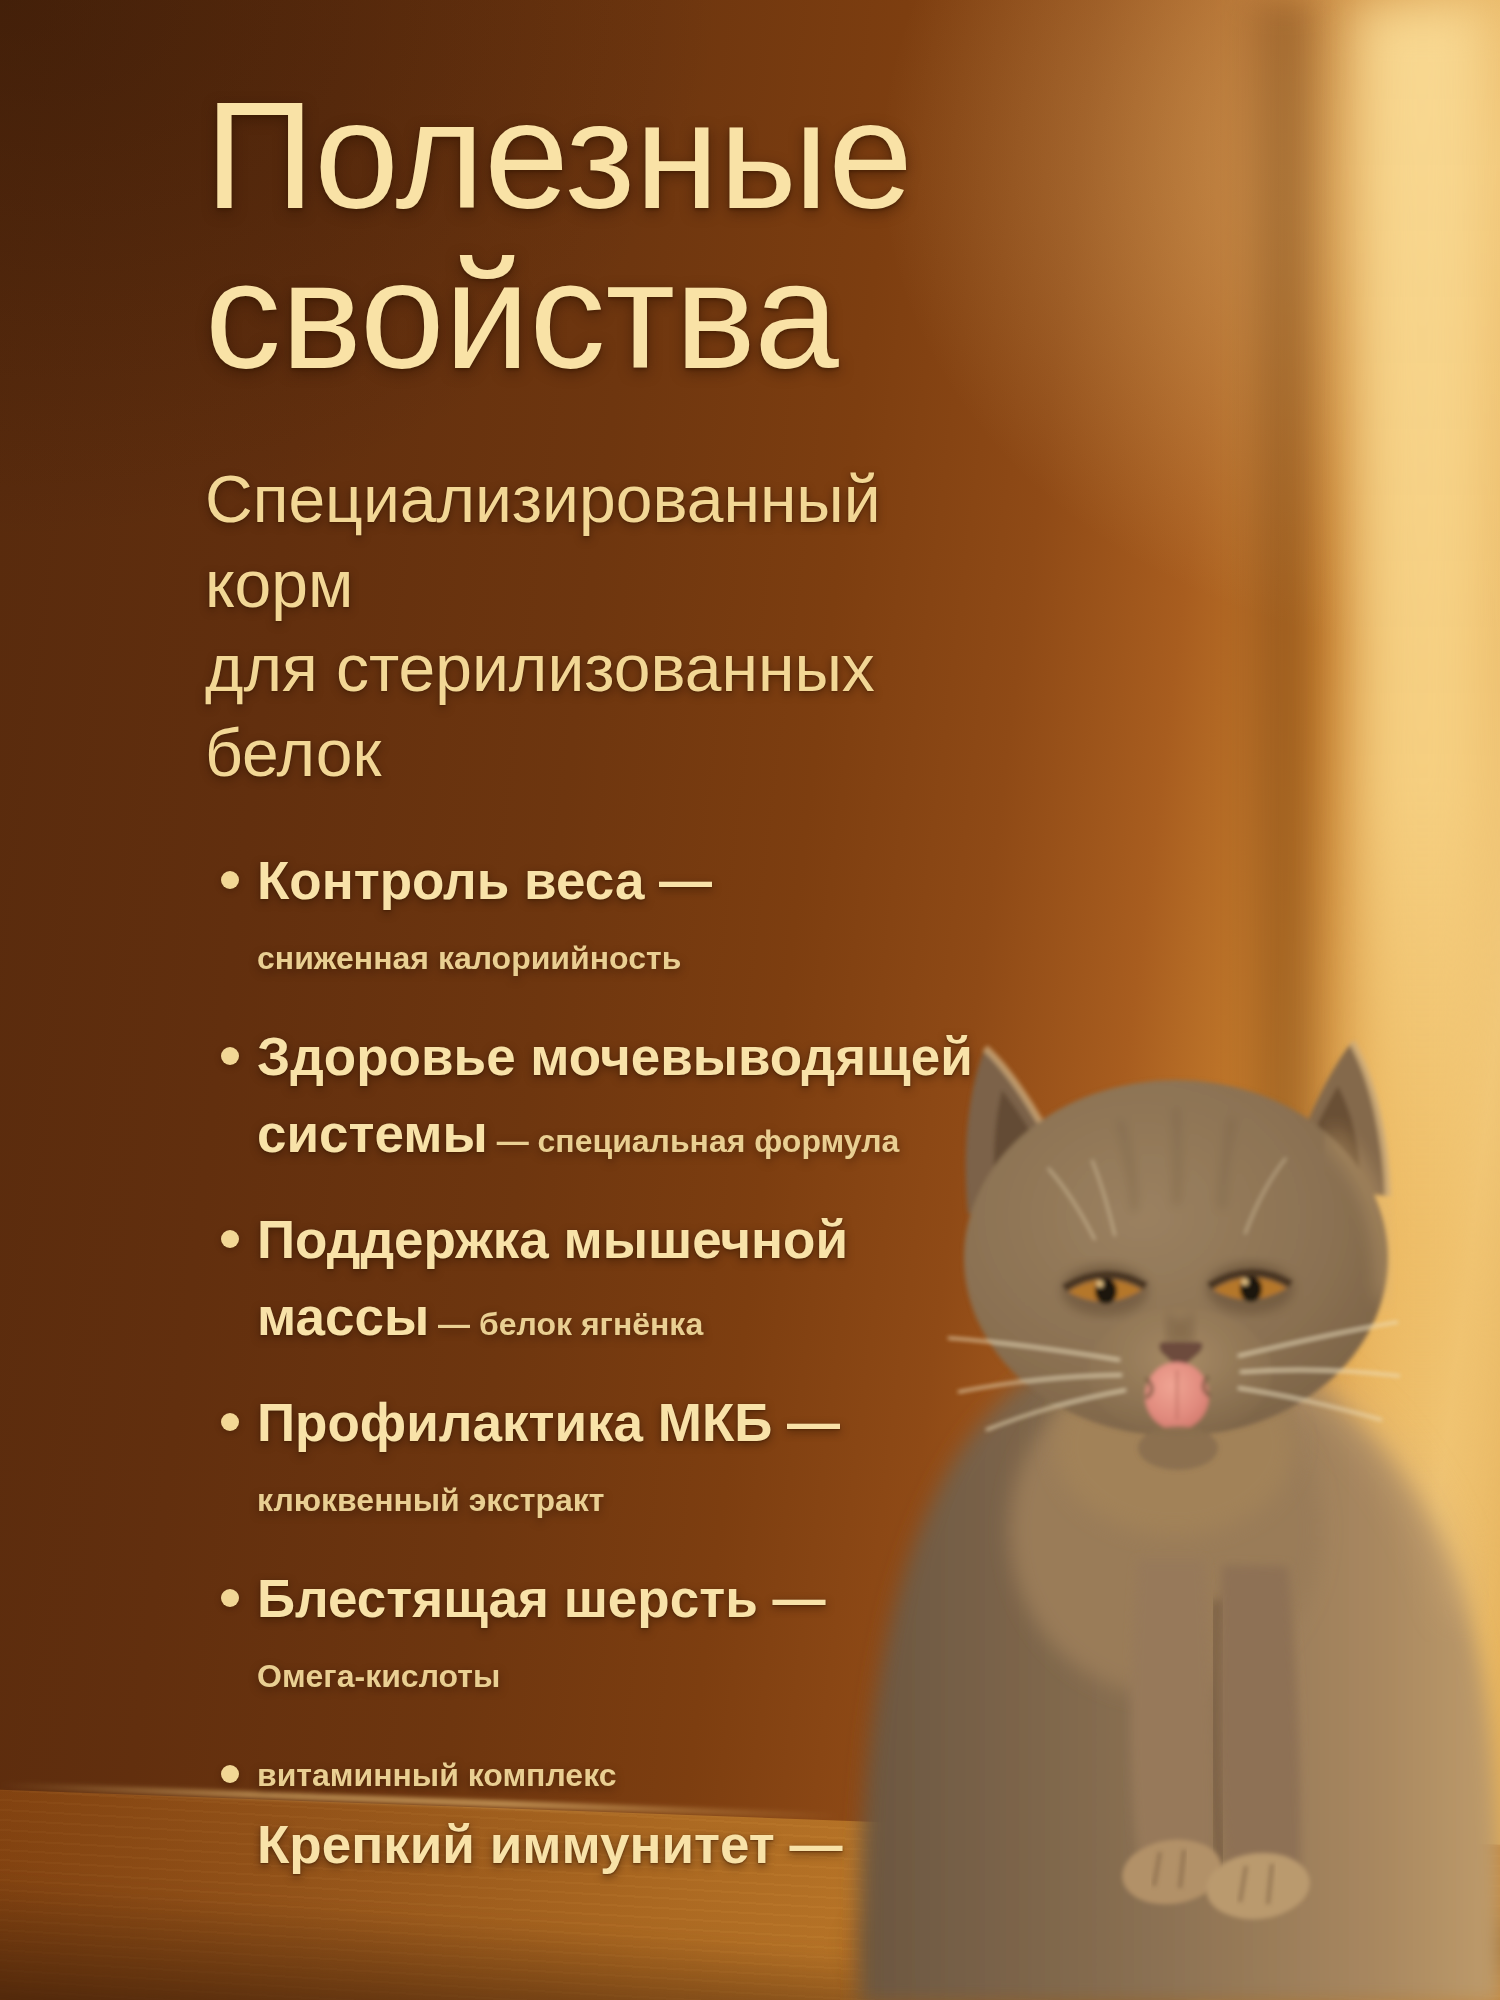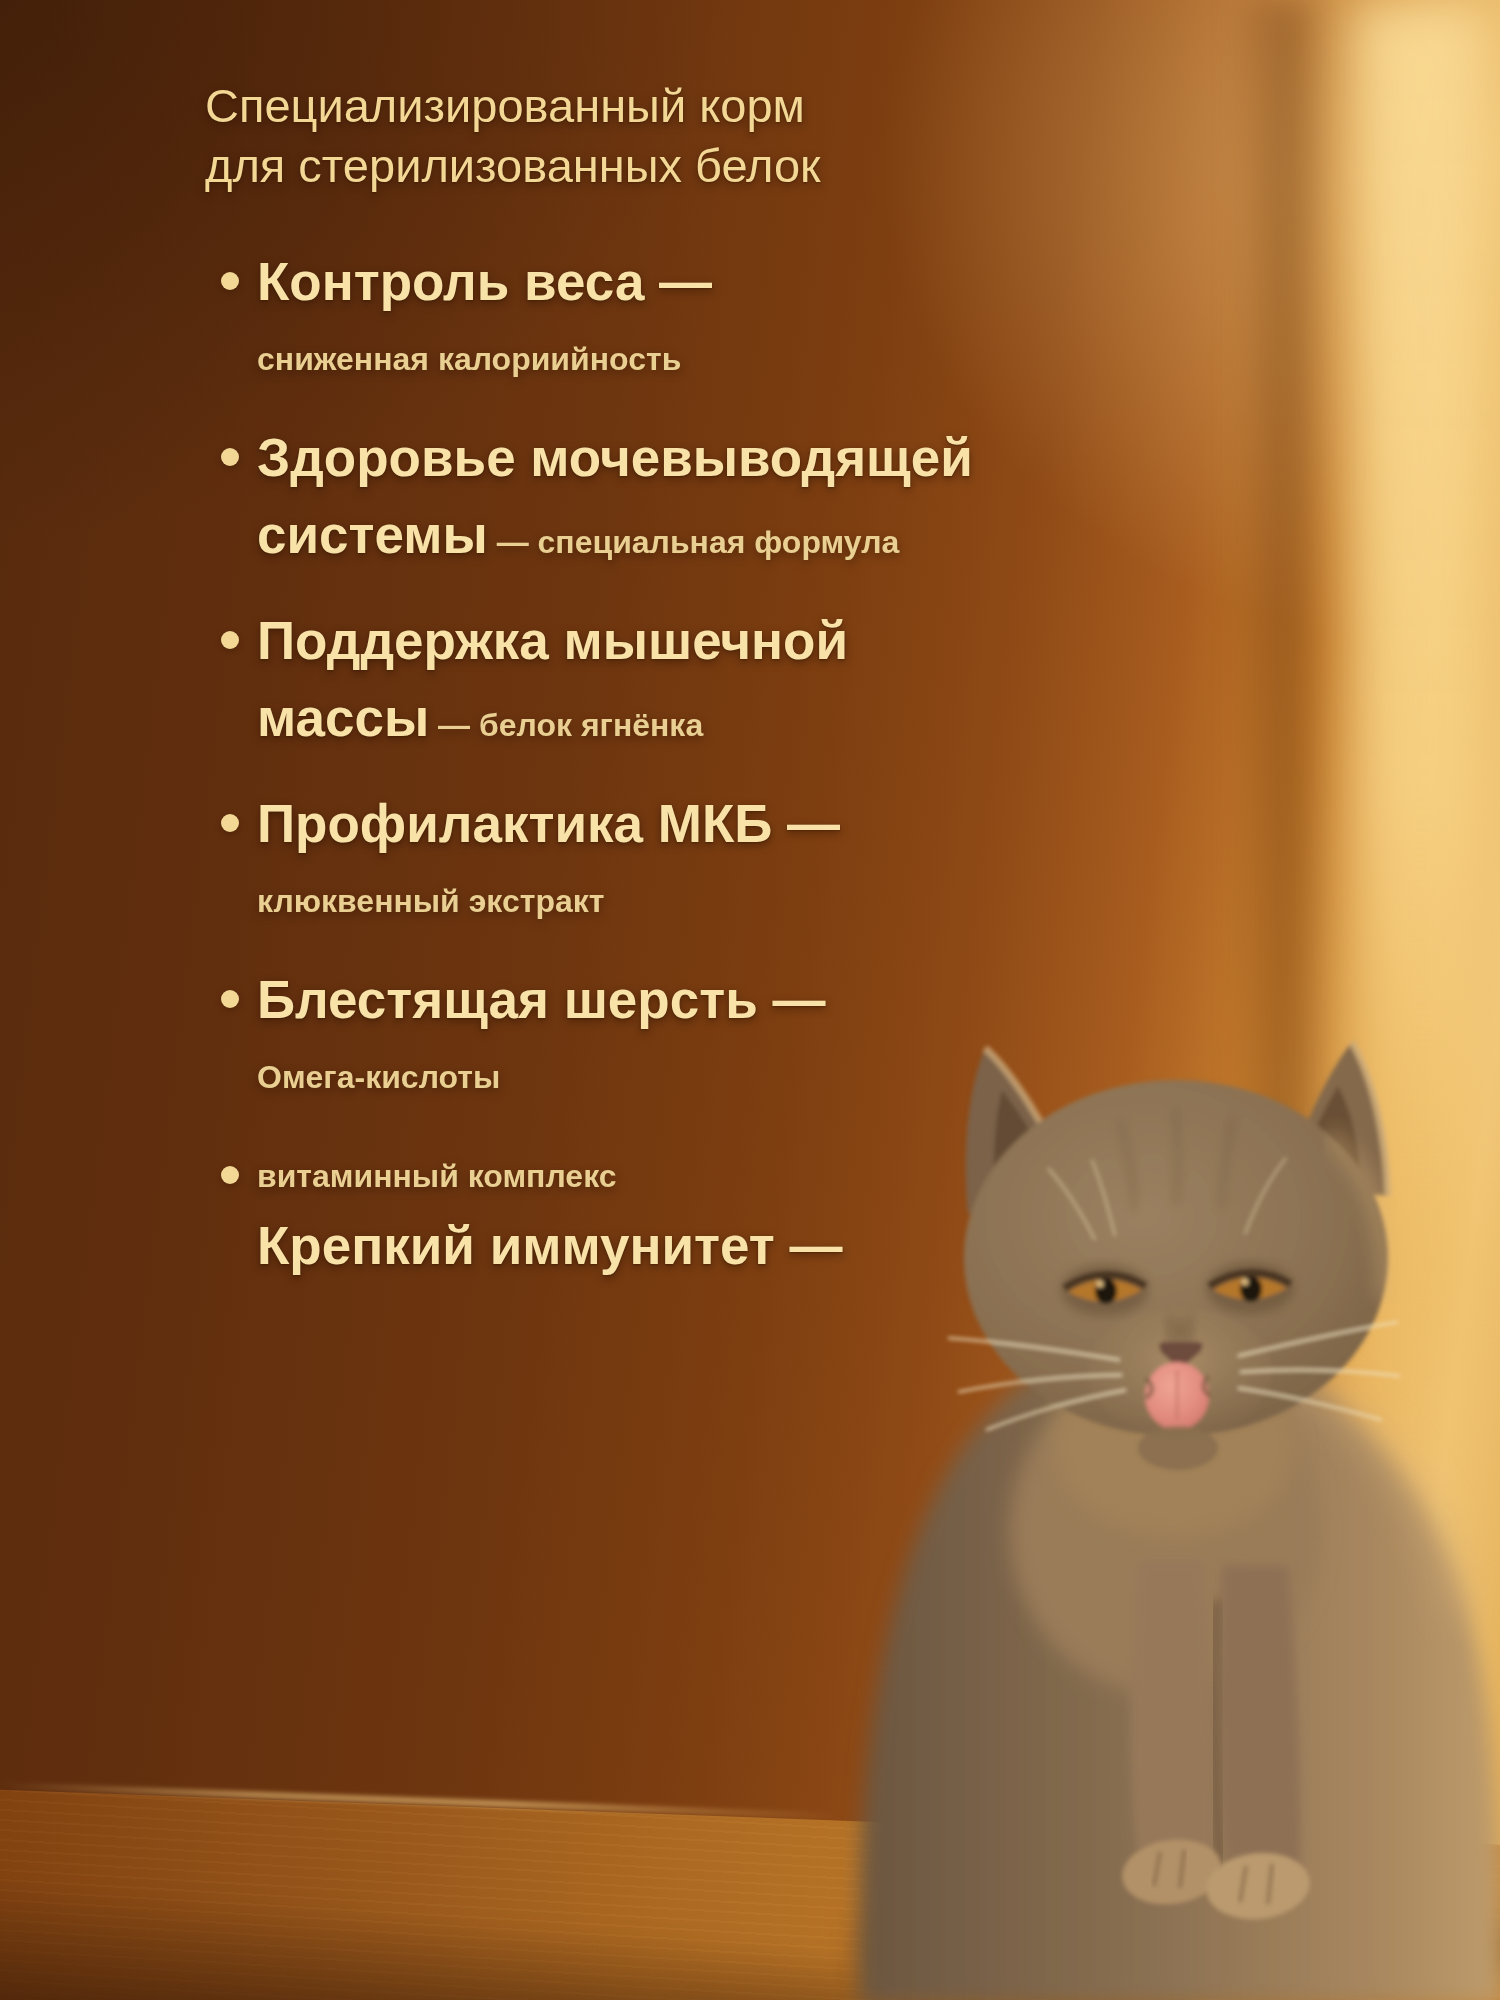--- a/index.html
+++ b/index.html
@@ -38,21 +38,21 @@
       background:linear-gradient(to bottom,rgba(70,34,9,0),rgba(70,34,9,.85) 30%,#3a1b06 70%);}
 
   .cat{position:absolute;inset:0;z-index:3;pointer-events:none;}
 
   
   .content{position:absolute;left:205px;top:76px;width:780px;z-index:5;}
   .title{margin:0 0 62px;font-weight:normal;font-size:152px;line-height:1.05;
       color:var(--c-title,#f9e2a6);letter-spacing:0;
       text-shadow:0 4px 14px rgba(48,20,2,.55),0 2px 3px rgba(60,25,4,.5);}
   .t-line{display:block;}
-  .subtitle{margin:0 0 54px;font-size:47px;line-height:1.28;color:var(--c-subtitle,#f2d795);
+  .subtitle{margin:0 0 54px;font-size:66px;line-height:1.28;color:var(--c-subtitle,#f2d795);
       text-shadow:0 3px 9px rgba(48,20,2,.55),0 1px 2px rgba(60,25,4,.45);}
   .s-line{display:block;}
   .benefit{position:relative;padding-left:52px;margin-bottom:29px;}
   .dot{position:absolute;left:16px;top:22px;width:18px;height:18px;border-radius:50%;
       background:var(--c-bullet,#f2d795);box-shadow:0 2px 6px rgba(50,20,0,.4);}
   .line{line-height:64px;white-space:nowrap;font-weight:bold;}
   .strong{font-size:53px;color:var(--c-strong,#f8e2a8);
       text-shadow:0 3px 8px rgba(48,20,2,.55),0 1px 2px rgba(60,25,4,.5);}
   .light{font-size:32px;color:var(--c-light,#e9cf92);
       text-shadow:0 3px 8px rgba(48,20,2,.5);}
@@ -172,20 +172,24 @@
       <g stroke="#e6d4ae" stroke-width="2" fill="none" opacity=".6">
         <path d="M 1095 1240 C 1080 1210 1064 1186 1048 1168"></path>
         <path d="M 1115 1236 C 1108 1206 1100 1180 1092 1160"></path>
         <path d="M 1245 1234 C 1256 1204 1270 1178 1286 1158"></path>
       </g>
       <path d="M 1330 1132 C 1372 1176 1390 1230 1386 1300" stroke="#d9b379" stroke-width="14" fill="none" opacity=".5" filter="url(#b10)"></path>
     </g>
   </svg>
 
   <div class="content">
+    <h1 class="title">
+      <span class="t-line">Полезные</span>
+      <span class="t-line">свойства</span>
+    </h1>
     <p class="subtitle">
       <span class="s-line">Специализированный корм</span>
       <span class="s-line">для стерилизованных белок</span>
     </p>
     <div class="benefits" id="benefits">
         <div class="benefit">
           <span class="dot"></span>
           <div class="b-lines">
             <div class="line"><span class="strong">Контроль веса —</span></div>
             <div class="line"><span class="light">сниженная калориийность</span></div>

